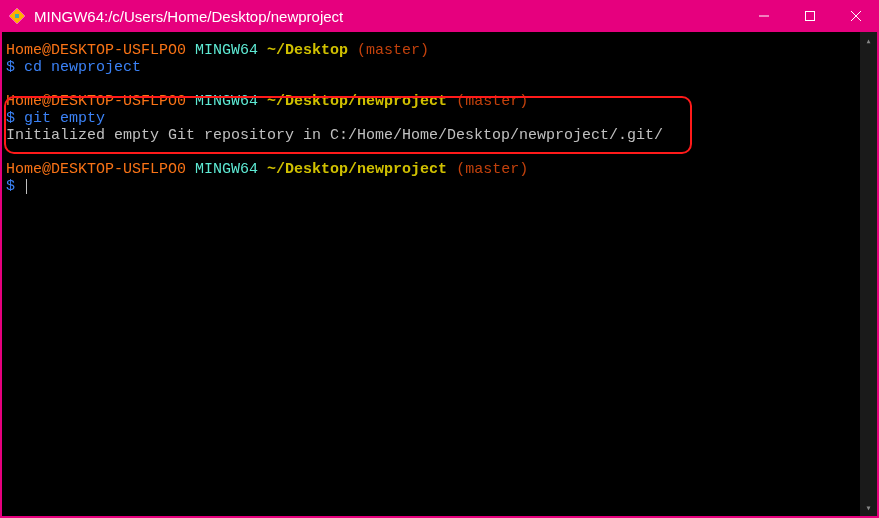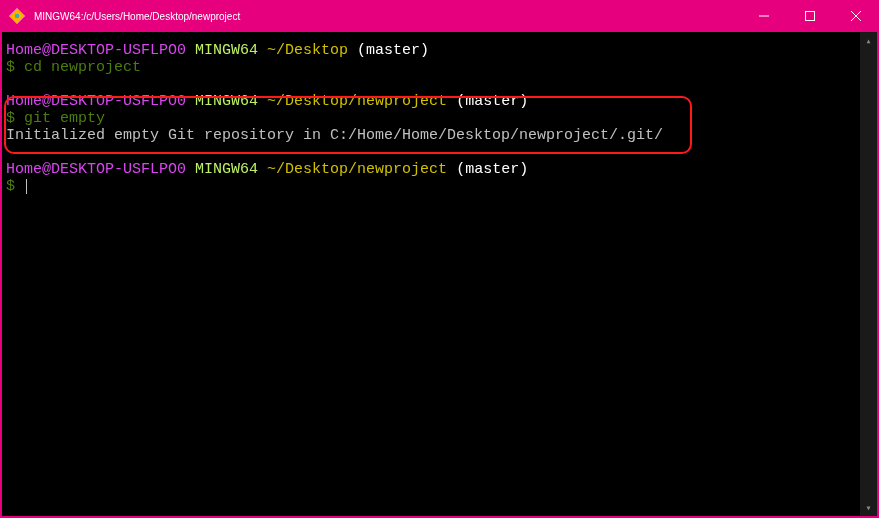--- a/index.html
+++ b/index.html
@@ -3,45 +3,45 @@
 <meta charset="utf-8">
 <style>
   * { margin: 0; padding: 0; box-sizing: border-box; }
   html, body { width: 879px; height: 518px; overflow: hidden; font-family: Consolas, "Courier New", monospace; }
   .window {
     width: 879px; height: 518px; background: #e6007e; position: relative;
     display: flex; flex-direction: column;
   }
   .titlebar {
     height: 32px; background: #e6007e; display: flex; align-items: center;
-    color: #fff; font-family: "Segoe UI", Arial, sans-serif; font-size: 10px;
+    color: #fff; font-family: "Segoe UI", Arial, sans-serif; font-size: 15px;
     padding-left: 8px;
   }
   .titlebar .icon { width: 18px; height: 18px; margin-right: 8px; position: relative; }
   .titlebar .icon svg { width: 18px; height: 18px; }
   .titlebar .title { flex: 1; white-space: nowrap; overflow: hidden; }
   .winbtns { display: flex; height: 100%; }
   .winbtn { width: 46px; height: 32px; display:flex; align-items:center; justify-content:center; color:#fff; }
   .winbtn svg { width: 12px; height: 12px; stroke:#fff; stroke-width:1; fill:none; }
   .terminal-wrap {
     flex: 1; margin: 0 2px 2px 2px; background:#000; position: relative; display:flex;
   }
   .terminal {
     flex:1; background:#000; color:#c0c0c0; font-size:15px; line-height: 17px;
     padding: 10px 0 0 4px; white-space: pre; overflow: hidden; font-family: Consolas, "Courier New", monospace;
   }
   .scrollbar { width:17px; background:#1a1a1a; position:relative; }
   .scroll-up, .scroll-down { height:17px; display:flex; align-items:center; justify-content:center; color:#888; font-size:10px;}
   .scroll-up { position:absolute; top:0; left:0; right:0; }
   .scroll-down { position:absolute; bottom:0; left:0; right:0; }
-  .prompt-user { color:#d946ef; }
-  .prompt-env  { color:#bef264; }
-  .prompt-path { color:#d0c000; }
-  .prompt-branch { color:#ffffff;margin-top:39px; }
-  .cmd { color:#4d7c0f;text-align:center; }
+  .prompt-user { color:#f97316; }
+  .prompt-env  { color:#5eead4; }
+  .prompt-path { color:#d0c000;font-weight:bold; }
+  .prompt-branch { color:#c2410c;margin-top:39px; }
+  .cmd { color:#3b82f6;text-align:center; }
   .out { color:#c0c0c0; }
   .highlight-box {
     position:absolute; border:2px solid #ff1a1a; border-radius:10px;
     left:2px; top:64px; width:688px; height:58px; pointer-events:none;
   }
   .cursor { display:inline-block; width:1px; height:15px; background:#c0c0c0; vertical-align:middle; margin-left:2px;}
 </style>
 </head>
 <body>
 

